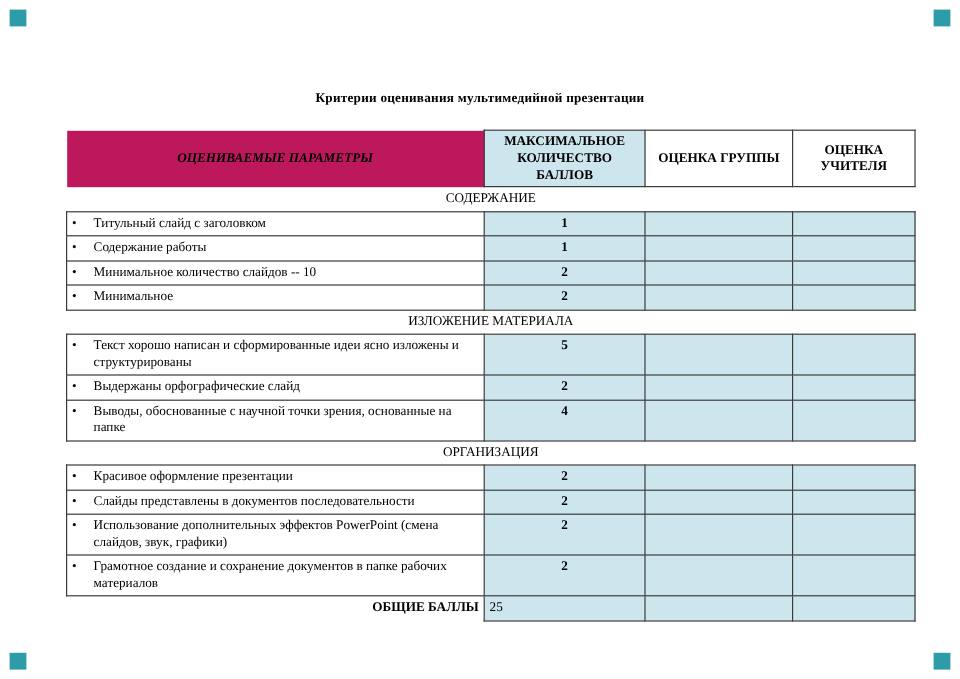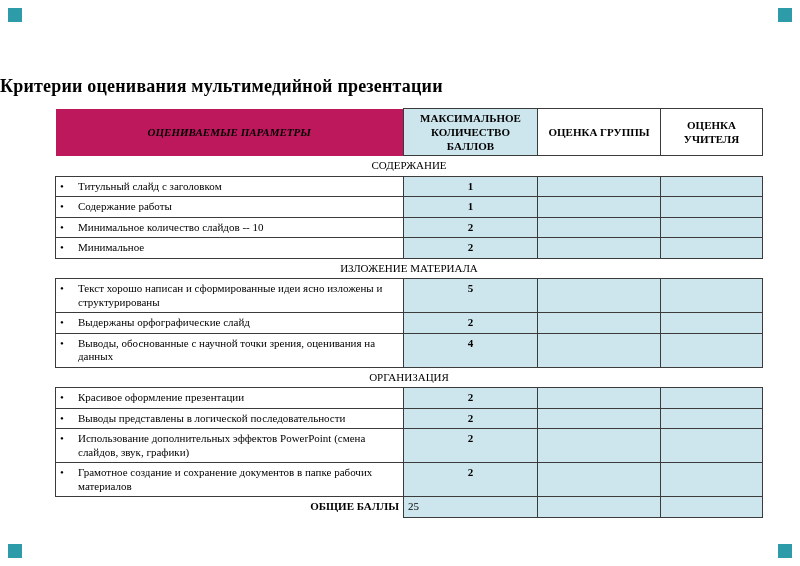--- a/index.html
+++ b/index.html
@@ -14,21 +14,21 @@
     font-family:"Liberation Serif", serif;color:#000;overflow:hidden;
   }
   .corner{position:absolute;width:14px;height:14px;background:var(--teal);}
   .corner.tl{left:8px;top:8px;}
   .corner.tr{right:8px;top:8px;}
   .corner.bl{left:8px;bottom:8px;}
   .corner.br{right:8px;bottom:8px;}
 
   .page-title{
     position:absolute;top:76px;left:0;width:100%;
-    font-weight:bold;font-size:18px;letter-spacing:.2px;
+    text-align:center;font-weight:bold;font-size:11px;letter-spacing:.2px;
   }
 
   table.criteria{
     position:absolute;left:55px;top:108px;width:707px;
     border-collapse:collapse;table-layout:fixed;
   }
   .criteria td,.criteria th{
     border:1px solid var(--border);
     font-size:11px;line-height:13.5px;vertical-align:top;padding:3px 4px;
     word-wrap:break-word;
@@ -153,21 +153,21 @@
         </div>
       </td>
       <td class="max-cell blue">2</td>
       <td class="score-cell blue"></td>
       <td class="score-cell blue"></td>
     </tr>
     <tr>
       <td class="param-cell">
         <div class="param-inner">
           <span class="bullet">•</span>
-          <span class="param-text">Выводы, обоснованные с научной точки зрения, оценивания на данных</span>
+          <span class="param-text">Выводы, обоснованные с научной точки зрения, основанные на папке</span>
         </div>
       </td>
       <td class="max-cell blue">4</td>
       <td class="score-cell blue"></td>
       <td class="score-cell blue"></td>
     </tr>
 
     <tr>
       <td class="section-cell" colspan="4">ОРГАНИЗАЦИЯ</td>
     </tr>
@@ -179,21 +179,21 @@
         </div>
       </td>
       <td class="max-cell blue">2</td>
       <td class="score-cell blue"></td>
       <td class="score-cell blue"></td>
     </tr>
     <tr>
       <td class="param-cell">
         <div class="param-inner">
           <span class="bullet">•</span>
-          <span class="param-text">Выводы представлены в логической последовательности</span>
+          <span class="param-text">Слайды представлены в документов последовательности</span>
         </div>
       </td>
       <td class="max-cell blue">2</td>
       <td class="score-cell blue"></td>
       <td class="score-cell blue"></td>
     </tr>
     <tr>
       <td class="param-cell">
         <div class="param-inner">
           <span class="bullet">•</span>

